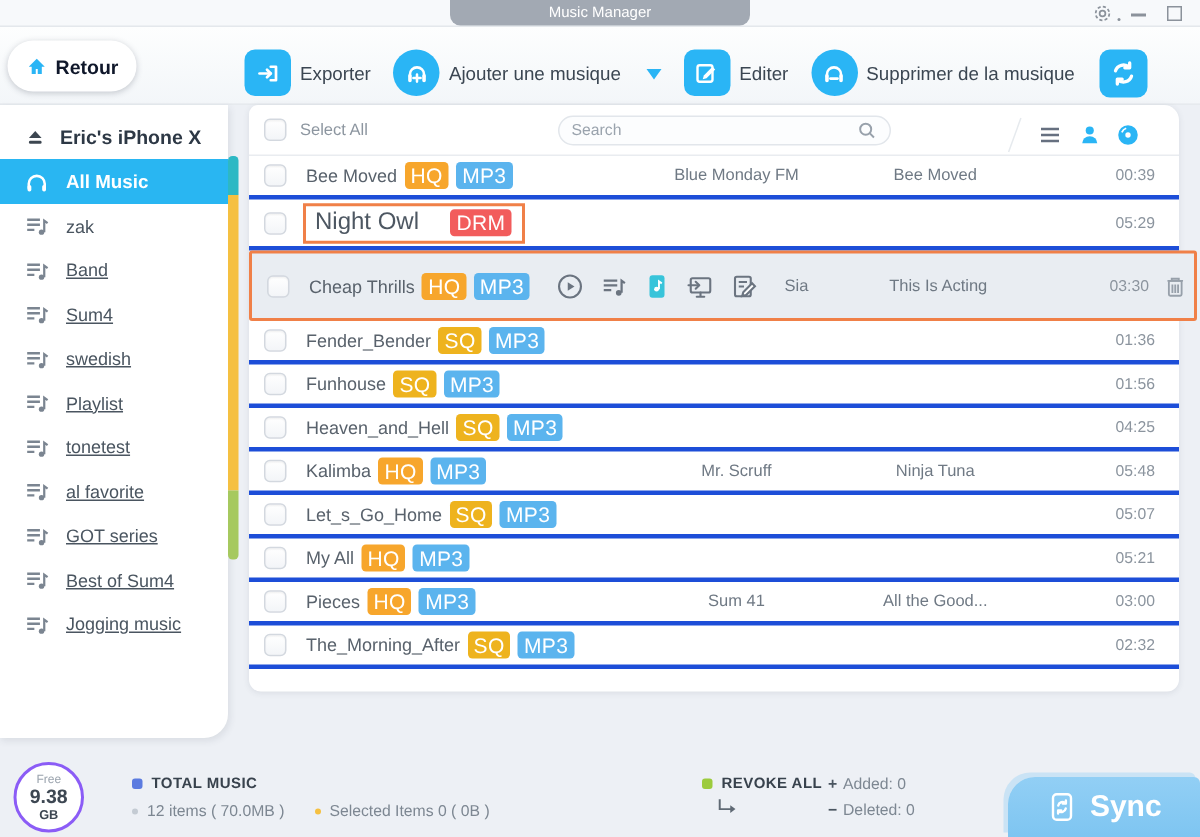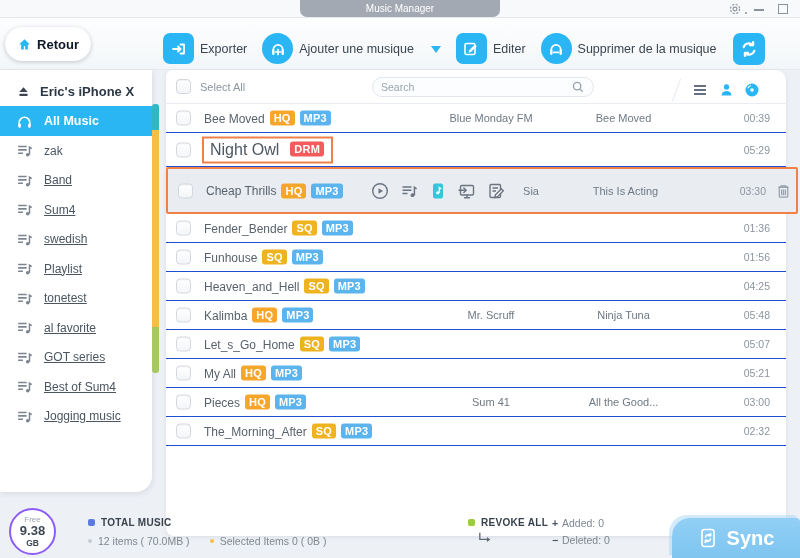--- a/index.html
+++ b/index.html
@@ -35,48 +35,48 @@
   .side-item.u .si-label { text-decoration:underline; }
   .si-icon { width:17px; height:17px; flex:0 0 auto; display:flex; align-items:center; }
 
   
   .colorbar { position:absolute; left:152px; top:104px; width:7px; }
   .cb-seg1 { height:26px; background:#2db8c4; border-radius:3px 3px 0 0; }
   .cb-seg2 { height:197px; background:#f5c041; }
   .cb-seg3 { height:46px; background:#a6c95f; border-radius:0 0 3px 3px; }
 
   
-  .main-card { position:absolute; left:166px; top:70px; width:620px; height:466px; background:#fff; border-radius:6px 10px 8px 8px; box-shadow:0 1px 4px rgba(50,60,75,.10); }
+  .main-card { position:absolute; left:166px; top:70px; width:620px; height:391px; background:#fff; border-radius:6px 10px 8px 8px; box-shadow:0 1px 4px rgba(50,60,75,.10); }
   .list-header { position:absolute; top:0; left:0; right:0; height:34px; border-bottom:1px solid #e9ecf0; }
   .cb { width:15px; height:15px; border:1px solid #d3d8df; border-radius:4px; background:linear-gradient(#fff,#f3f5f8); box-shadow:inset 0 1px 1px rgba(0,0,0,.05); cursor:pointer; }
   .sa-cb { position:absolute; left:10px; top:9px; }
   .sa-label { position:absolute; left:34px; top:11px; font-size:11px; color:#8d96a0; }
   .search-pill { position:absolute; left:206px; top:7px; width:222px; height:20px; border:1px solid #e2e6eb; border-radius:10px; background:#fcfdfe; display:flex; align-items:center; padding:0 8px; }
   .search-input { flex:1; border:none; outline:none; background:transparent; font-size:10.5px; color:#555e68; font-family:"Liberation Sans",sans-serif; }
   .search-input::placeholder { color:#9aa3ad; }
   .view-group { position:absolute; right:26px; top:8px; display:flex; gap:10px; align-items:center; }
   .view-group::before { content:''; width:1px; height:24px; background:#e6eaee; transform:rotate(20deg); margin-right:5px; }
   .view-ico { width:16px; height:16px; cursor:pointer; }
 
   
   .rows { position:absolute; top:34px; left:0; right:0; }
-  .row { position:relative; height:29px; border-bottom:1px solid #1d4ed8; }
+  .row { position:relative; height:29px; border-bottom:3px solid #1d4ed8; }
   .row .cb { position:absolute; left:10px; top:50%; transform:translateY(-50%); }
   .title-wrap { position:absolute; left:38px; top:50%; transform:translateY(-50%); display:flex; align-items:center; gap:5px; }
   .r-title { font-size:12px; color:#59626c; white-space:nowrap; }
-  .badge { font-size:11px; font-weight:bold; color:#fff; padding:2px 4px; border-radius:3px; line-height:1; letter-spacing:.2px; }
+  .badge { font-size:14px; font-weight:normal; color:#fff; padding:2px 4px; border-radius:3px; line-height:1; letter-spacing:.2px; }
   .r-artist { position:absolute; left:250px; width:150px; top:50%; transform:translateY(-50%); text-align:center; font-size:11px; color:#6f7984; }
   .r-album  { position:absolute; left:385px; width:145px; top:50%; transform:translateY(-50%); text-align:center; font-size:11px; color:#6f7984; white-space:nowrap; }
   .r-duration { position:absolute; right:16px; top:50%; transform:translateY(-50%); font-size:10.5px; color:#8b949e; }
   .r-actions { display:none; position:absolute; left:203px; top:50%; transform:translateY(-50%); align-items:center; gap:11px; }
   .ra-ico { width:18px; height:18px; cursor:pointer; }
   .r-trash { display:none; position:absolute; right:4px; top:50%; transform:translateY(-50%); width:17px; height:17px; cursor:pointer; }
 
   .row.annotated { height:34px; }
-  .row.annotated .title-wrap { border:2px solid #f08048; padding:2px 7px 3px 6px; gap:11px; left:36px; background:#fff; }
+  .row.annotated .title-wrap { border:2px solid #f08048; padding:2px 7px 3px 6px; gap:21px; left:36px; background:#fff; }
   .row.annotated .r-title { font-size:16px; color:#4d5762; }
 
   .row.hovered { height:47px; width:632px; background:#e9edf2; border:2px solid #f08048; border-radius:2px; }
   .row.hovered .r-actions { display:flex; }
   .row.hovered .r-trash { display:block; }
   .row.hovered .r-artist { left:340px; width:46px; }
   .row.hovered .r-duration { right:30px; }
 
   
   .statusbar { position:absolute; left:0; top:505px; width:800px; height:53px; }

